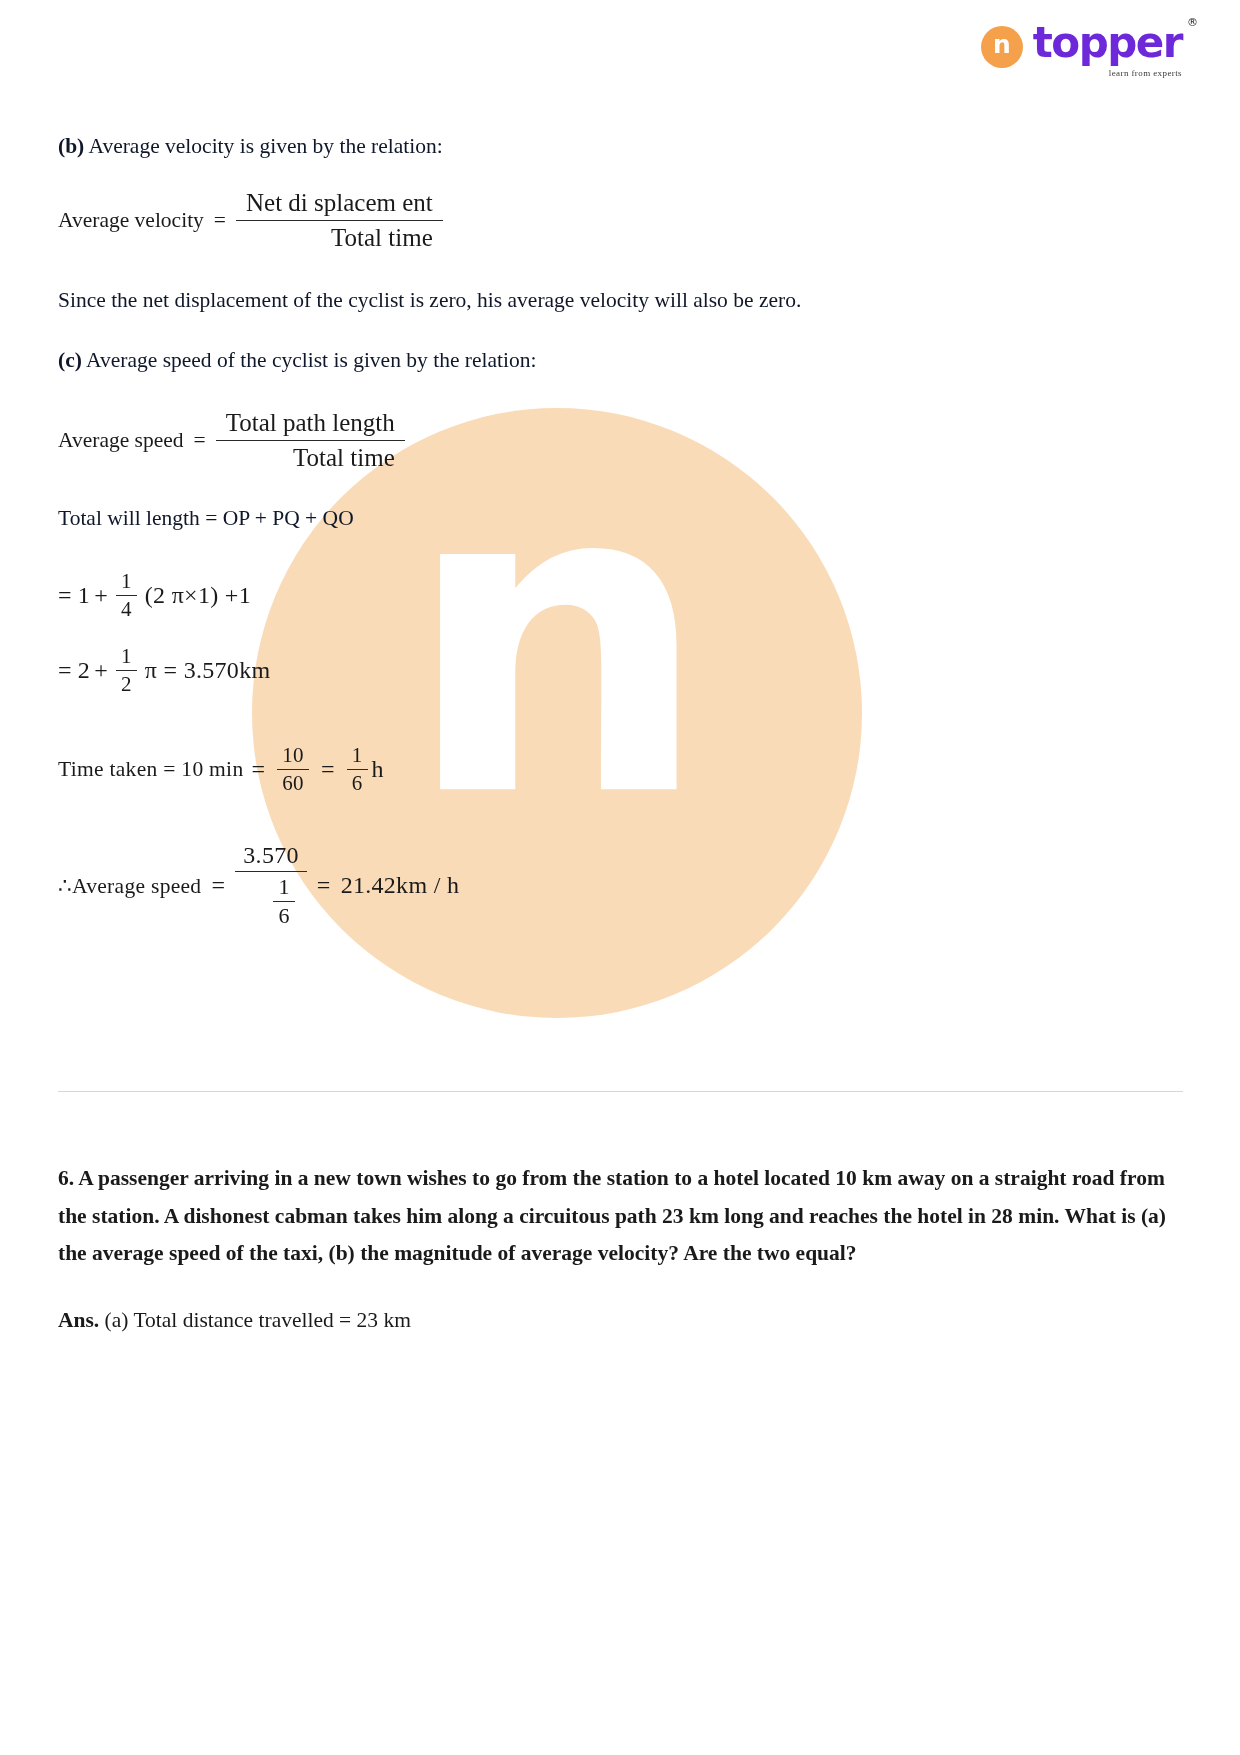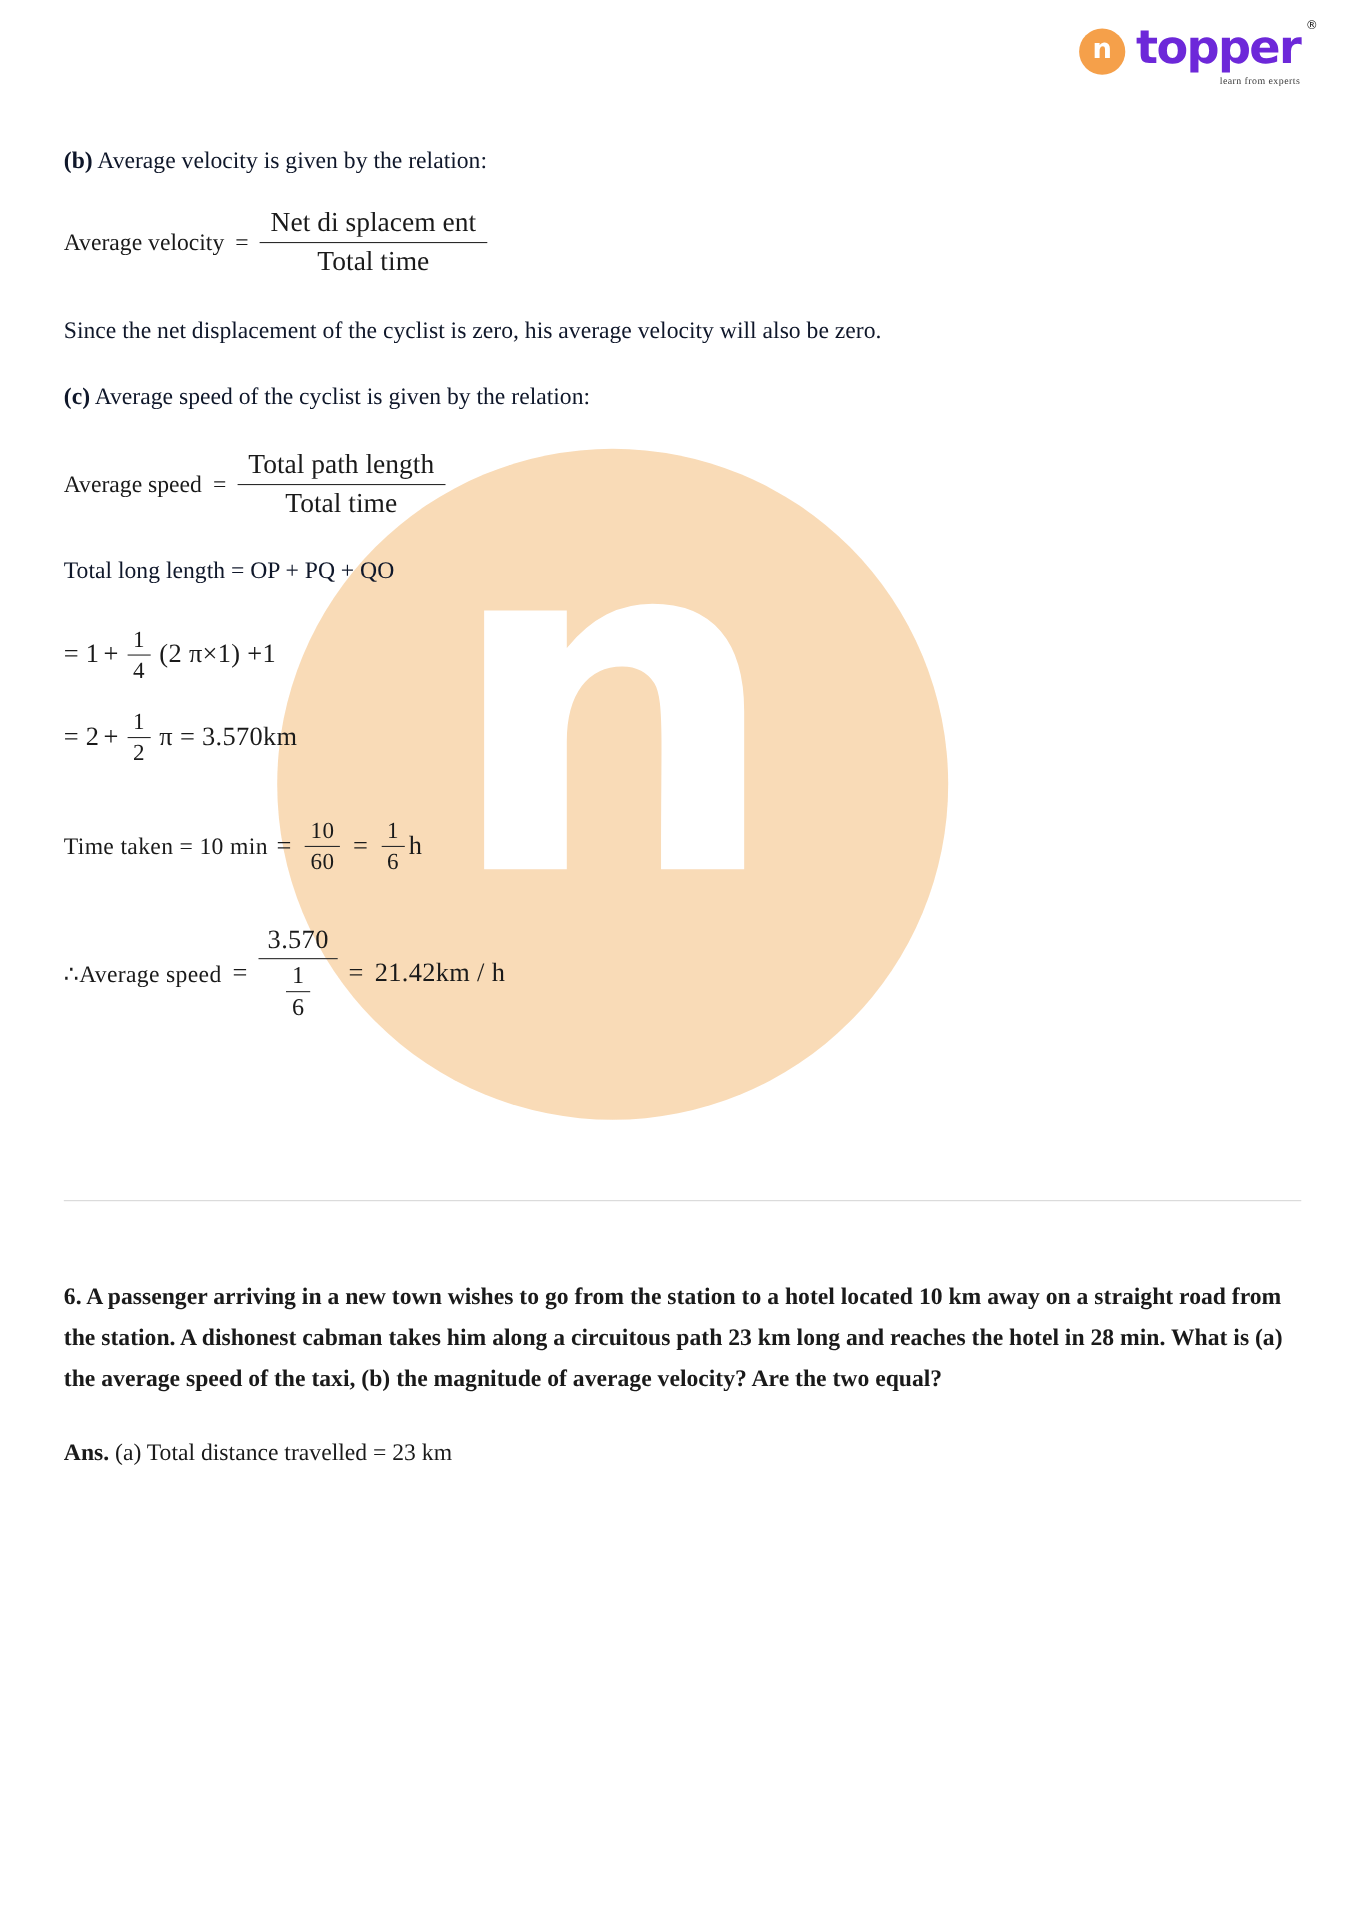--- a/index.html
+++ b/index.html
@@ -119,21 +119,21 @@
     margin: 0 0 26px 0;
     font-size: 21.5px;
   }
   .eq-label { white-space: nowrap; }
   .eq-eq { margin: 0 10px; }
 
   
   .frac {
     display: inline-flex;
     flex-direction: column;
-    align-items: center;
+    align-items: flex-end;
     vertical-align: middle;
     font-family: "Liberation Serif", serif;
   }
   .frac .num, .frac .den {
     padding: 0 8px;
     white-space: nowrap;
   }
   .frac .num {
     border-bottom: 1.6px solid #2a2a2a;
     padding-bottom: 2px;
@@ -235,21 +235,21 @@
 
   <div class="eq-row" style="margin-top:32px;">
     <span class="eq-label">Average speed</span>
     <span class="eq-eq">=</span>
     <span class="frac big-frac">
       <span class="num">Total path length</span>
       <span class="den">Total time</span>
     </span>
   </div>
 
-  <p class="para" style="margin-top:30px;">Total long length = OP + PQ + QO</p>
+  <p class="para" style="margin-top:30px;">Total will length = OP + PQ + QO</p>
 
   <div class="mathline" style="margin-top:34px;">
     <span>=</span>
     <span style="margin-left:6px;">1</span>
     <span style="margin:0 4px;">+</span>
     <span class="frac small-frac">
       <span class="num">1</span>
       <span class="den">4</span>
     </span>
     <span style="margin-left:4px;">(2 π×1) +1</span>

